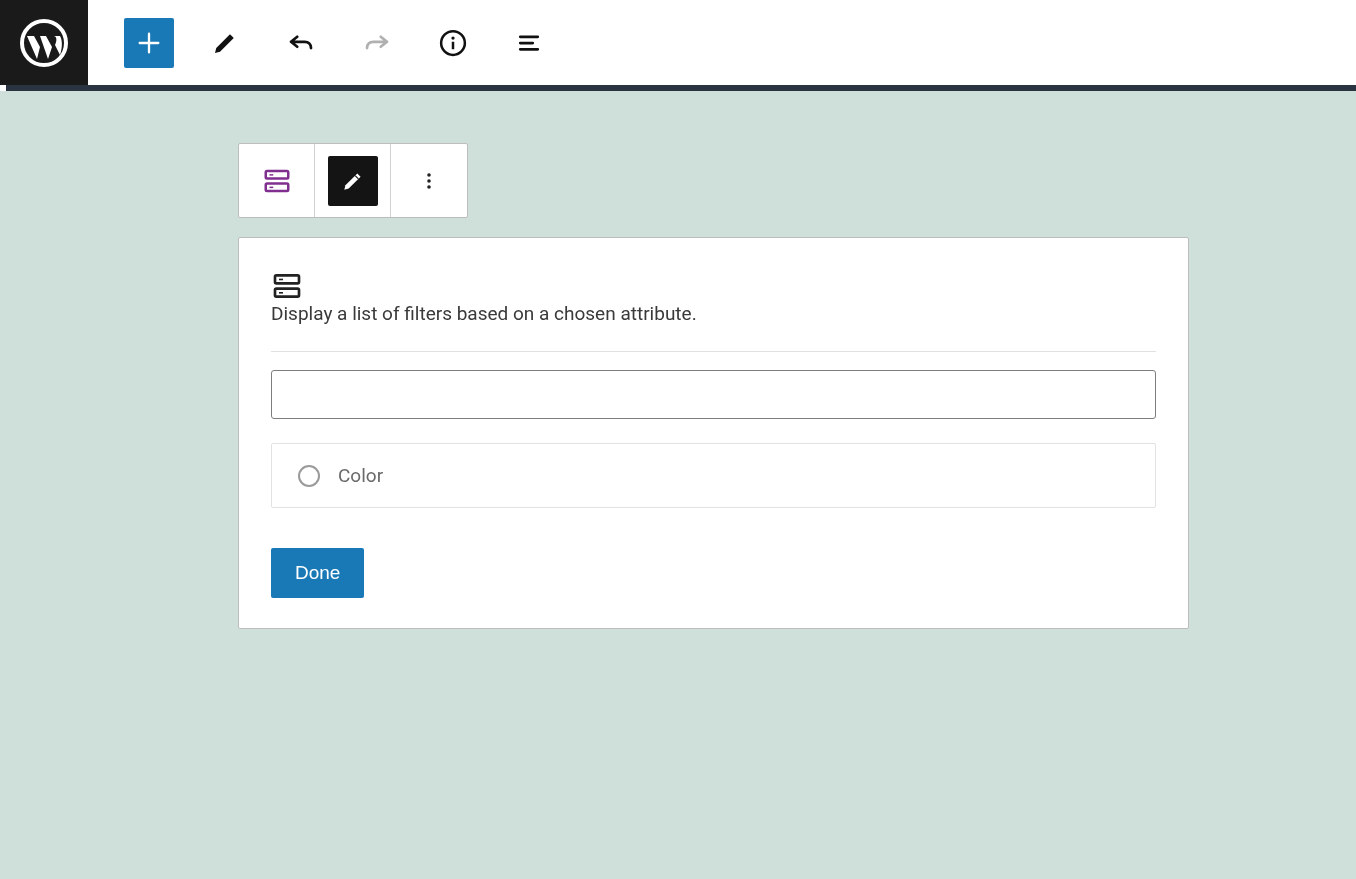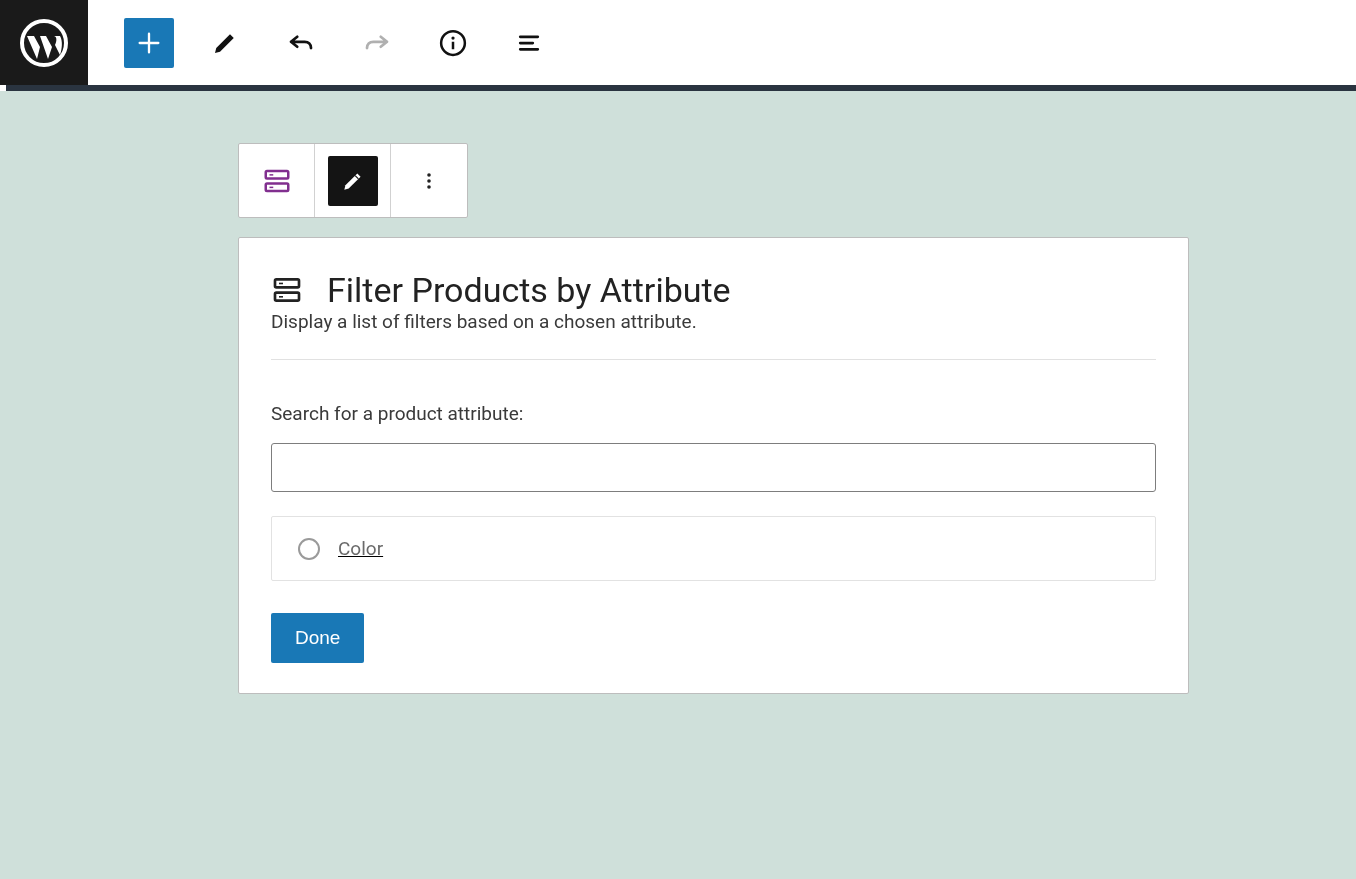--- a/index.html
+++ b/index.html
@@ -121,21 +121,20 @@
     height: 49px;
     border: 1px solid #7d7d7d;
     border-radius: 3px;
     padding: 0 12px;
     font-size: 17px;
   }
   .options {
     margin-top: 24px;
     border: 1px solid #e2e2e2;
     border-radius: 2px;
-    text-decoration: underline;
   }
   .option-row {
     display: flex;
     align-items: center;
     gap: 18px;
     padding: 20px 26px;
     border-bottom: 1px solid #e2e2e2;
     font-size: 19px;
     color: #6a6a6a;
   }
@@ -143,21 +142,21 @@
   .radio {
     width: 22px;
     height: 22px;
     border: 2px solid #9a9a9a;
     border-radius: 50%;
     margin: 0;
     appearance: none;
     flex-shrink: 0;
   }
   .done-btn {
-    margin-top: 32px;
+    margin-top: 40px;
     background: #1978b6;
     color: #fff;
     border: none;
     font-size: 19px;
     padding: 14px 24px;
     border-radius: 2px;
     cursor: pointer;
   }
 </style>
 </head>
@@ -237,25 +236,23 @@
   </div>
 
   <div class="block-card">
     <div class="block-header">
       <svg width="32" height="32" viewBox="0 0 24 24">
         <rect x="3" y="4" width="18" height="6" rx="1" stroke="#222" stroke-width="2" fill="none"></rect>
         <rect x="6" y="6.5" width="3" height="1.2" fill="#222"></rect>
         <rect x="3" y="14" width="18" height="6" rx="1" stroke="#222" stroke-width="2" fill="none"></rect>
         <rect x="6" y="16.5" width="3" height="1.2" fill="#222"></rect>
       </svg>
-      <div class="block-title">Filter Products by Attribute</div>
     </div>
     <div class="block-desc">Display a list of filters based on a chosen attribute.</div>
     <hr class="placeholder-hr">
-    <div class="search-label">Search for a product attribute:</div>
     <input class="search-input" type="text" value="" style="">
     <div class="options">
       <label class="option-row">
         <input type="radio" class="radio" name="attr" style="">
         <span>Color</span>
       </label>
     </div>
     <button class="done-btn">Done</button>
   </div>
 

